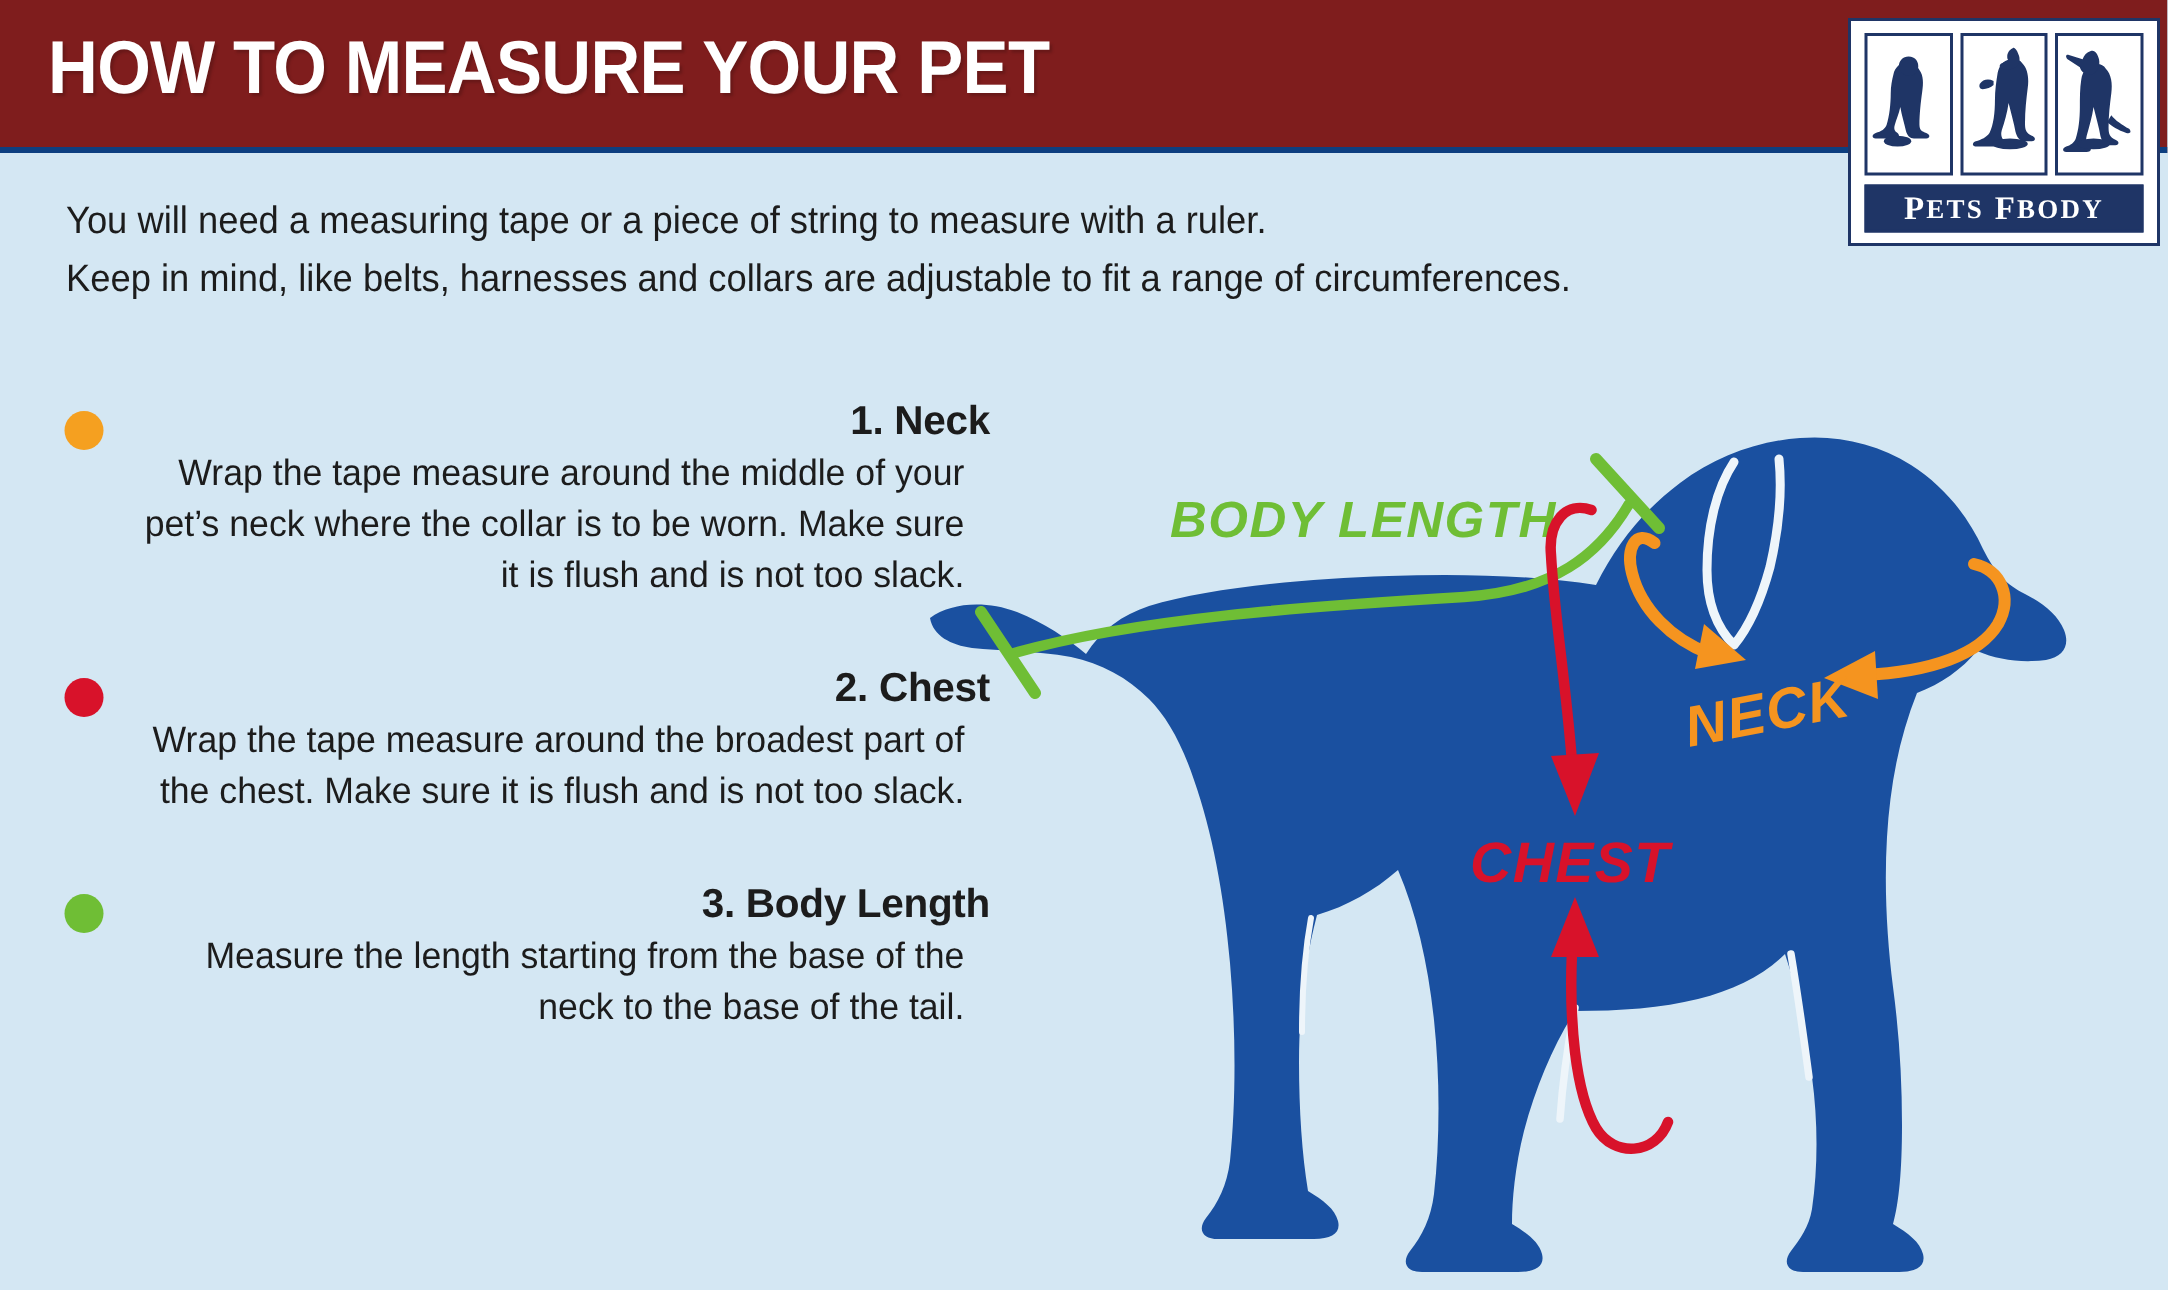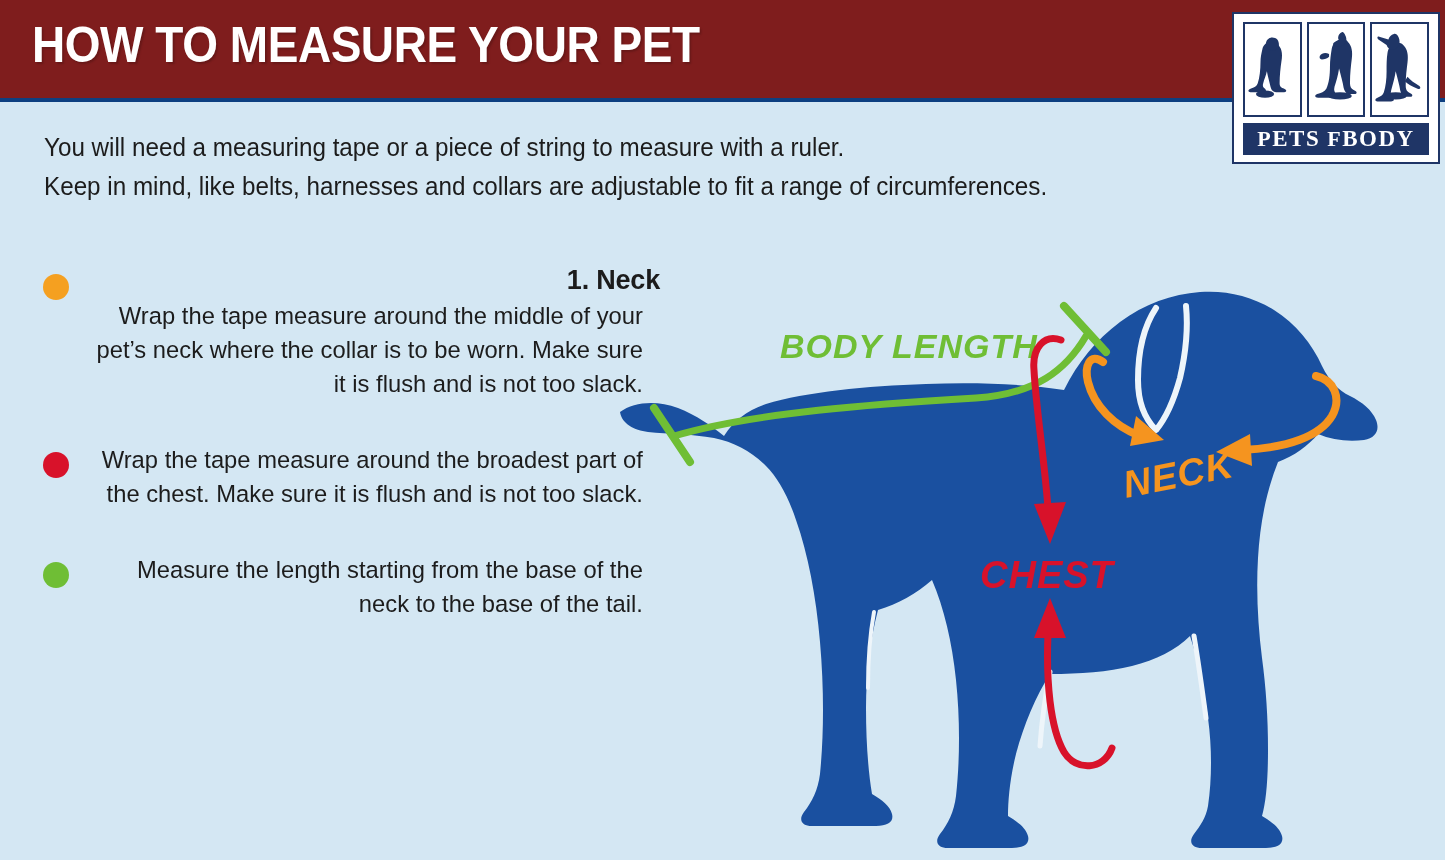--- a/index.html
+++ b/index.html
@@ -67,21 +67,21 @@
     background: #1f3566;
     color: #ffffff;
     display: flex;
     align-items: center;
     justify-content: center;
     font-size: 22px;
     font-weight: bold;
     letter-spacing: 1.5px;
     font-family: "Liberation Serif", serif;
   }
-  #logo-wordmark .sm { font-size: 23px; }
+  #logo-wordmark .sm { font-size: 18px; }
 
   
   #intro {
     position: absolute;
     left: 44px;
     top: 128px;
     width: 1150px;
     color: #1c1c1c;
     font-size: 25.5px;
     line-height: 39px;
@@ -186,25 +186,27 @@
 <div id="steps">
 
   <div class="step">
     <span class="step-bullet" style="background:#f5a020"></span>
     <div class="step-title">1. Neck</div>
     <div class="step-body">Wrap the tape measure around the middle of your pet’s neck where the collar is to be worn. Make sure it is flush and is not too slack.</div>
   </div>
 
   <div class="step">
     <span class="step-bullet" style="background:#d8122a"></span>
+    <div class="step-title">2. Chest</div>
     <div class="step-body">Wrap the tape measure around the broadest part of the chest. Make sure it is flush and is not too slack.</div>
   </div>
 
   <div class="step">
     <span class="step-bullet" style="background:#6fbe35"></span>
+    <div class="step-title">3. Body Length</div>
     <div class="step-body">Measure the length starting from the base of the neck to the base of the tail.</div>
   </div>
 
 </div>
 
 <div id="diagram">
   <svg viewBox="0 0 805 620">
 
     <g>
       <path fill="#1a50a0" d="

